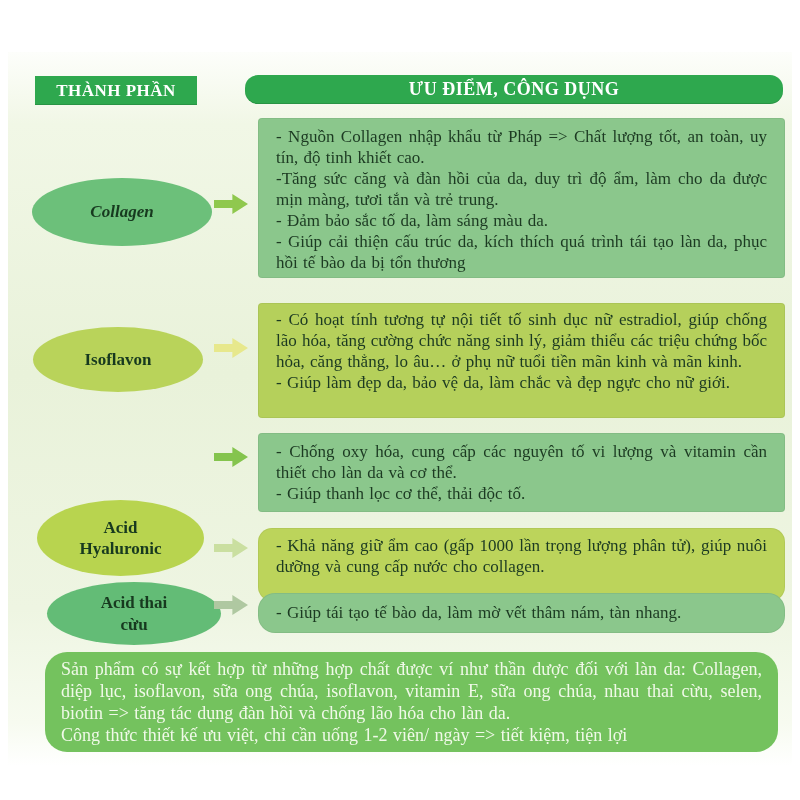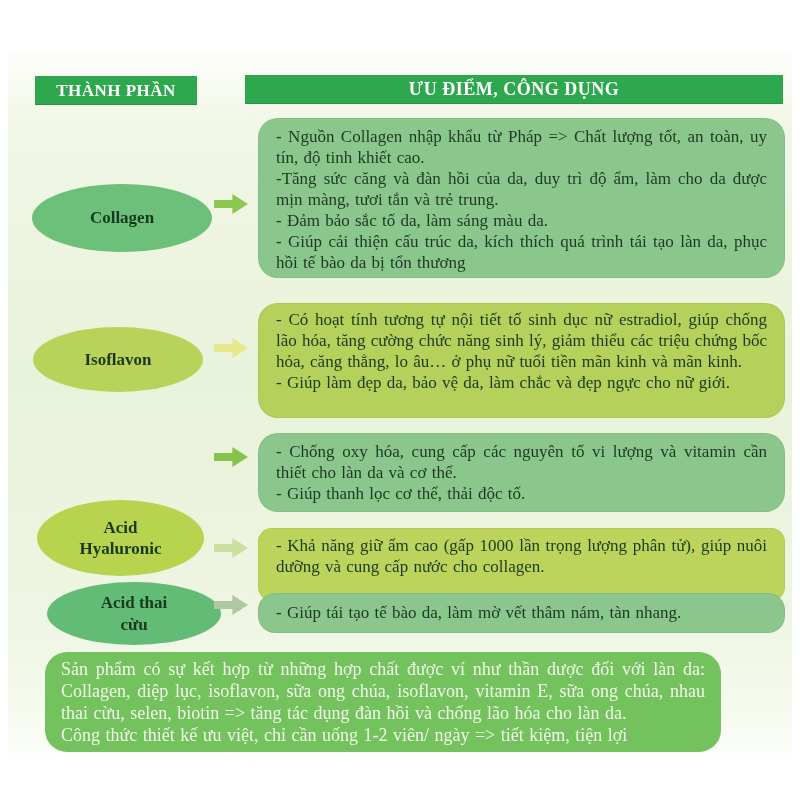--- a/index.html
+++ b/index.html
@@ -22,55 +22,55 @@
     position:absolute;border-radius:50%;display:flex;align-items:center;justify-content:center;
     text-align:center;font-weight:bold;font-size:17px;color:#17391f;
     white-space:pre-line;line-height:1.25;
   }
   .arrow{
     position:absolute;width:34px;height:20px;
     clip-path:polygon(0% 30%,54% 30%,54% 0%,100% 50%,54% 100%,54% 70%,0% 70%);
   }
   .bbox{
     position:absolute;left:258px;width:527px;box-sizing:border-box;
-    border-radius:20px;color:#1c3a22;font-size:17px;line-height:21px;
+    border-radius:4px;color:#1c3a22;font-size:17px;line-height:21px;
     padding:8px 18px;text-align:justify;word-spacing:1px;
     box-shadow:inset 0 0 0 1px rgba(0,0,0,.05);
   }
   .bbox .bullet{margin:0;}
   #box-0{top:118px;height:160px;}
   #box-1{top:303px;height:115px;padding-top:6px;}
   #box-2{top:433px;height:79px;}
   #box-3{top:528px;height:73px;border-radius:14px;padding-top:7px;}
   #box-4{top:593px;height:40px;border-radius:17px;padding-top:9px;}
-  #ell-0{left:32px;top:184px;width:180px;height:68px;}
+  #ell-0{left:32px;top:178px;width:180px;height:68px;font-style:italic;}
   #ell-1{left:33px;top:327px;width:170px;height:65px;}
   #ell-2{left:37px;top:428px;width:168px;height:57px;}
   #ell-3{left:37px;top:500px;width:167px;height:76px;}
   #ell-4{left:47px;top:582px;width:174px;height:63px;}
   #arr-0{left:214px;top:194px;}
   #arr-1{left:214px;top:338px;}
   #arr-2{left:214px;top:447px;}
   #arr-3{left:214px;top:538px;}
   #arr-4{left:214px;top:595px;}
   #summary{
-    position:absolute;left:45px;top:652px;width:676px;height:100px;box-sizing:border-box;
+    position:absolute;left:45px;top:652px;width:733px;height:100px;box-sizing:border-box;
     border-radius:22px;padding:6px 16px;color:#f0f9e8;font-size:18px;line-height:22px;
     text-align:justify;word-spacing:1px;
   }
   #summary p{margin:0;}
 </style>
 </head>
 <body>
 
 <div id="stage">
   <div id="backdrop"></div>
 
   <div id="hdr-left" class="hdr" style="background-color: rgb(46, 168, 78);">THÀNH PHẦN</div>
-  <div id="hdr-right" class="hdr" style="background-color: rgb(46, 168, 78);">ƯU ĐIỂM, CÔNG DỤNG</div>
+  <div id="hdr-right" class="hdr" style="background-color: rgb(46, 168, 78); border-radius: 13px;">ƯU ĐIỂM, CÔNG DỤNG</div>
 
   <div id="ell-0" class="ellipse" style="background-color: rgb(108, 192, 122);">Collagen</div>
   <div id="arr-0" class="arrow" style="background-color: rgb(143, 200, 78);"></div>
   <div id="box-0" class="bbox" style="background-color: rgb(139, 199, 140);">
     <p class="bullet">- Nguồn Collagen nhập khẩu từ Pháp =&gt; Chất lượng tốt, an toàn, uy tín, độ tinh khiết cao.</p>
     <p class="bullet">-Tăng sức căng và đàn hồi của da, duy trì độ ẩm, làm cho da được mịn màng, tươi tắn và trẻ trung.</p>
     <p class="bullet">- Đảm bảo sắc tố da, làm sáng màu da.</p>
     <p class="bullet">- Giúp cải thiện cấu trúc da, kích thích quá trình tái tạo làn da, phục hồi tế bào da bị tổn thương</p>
   </div>
 

